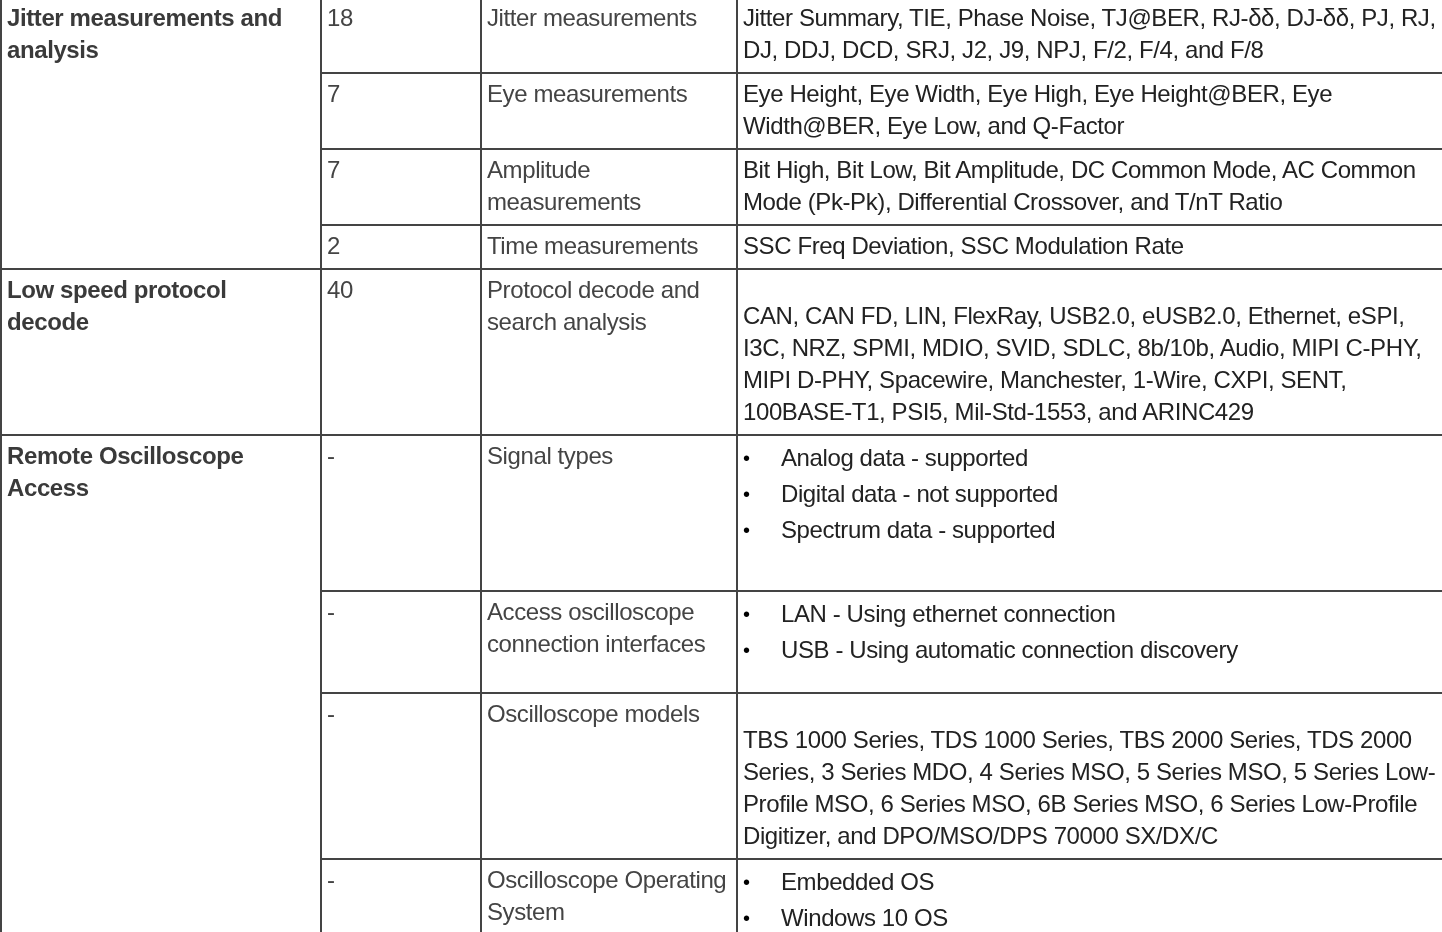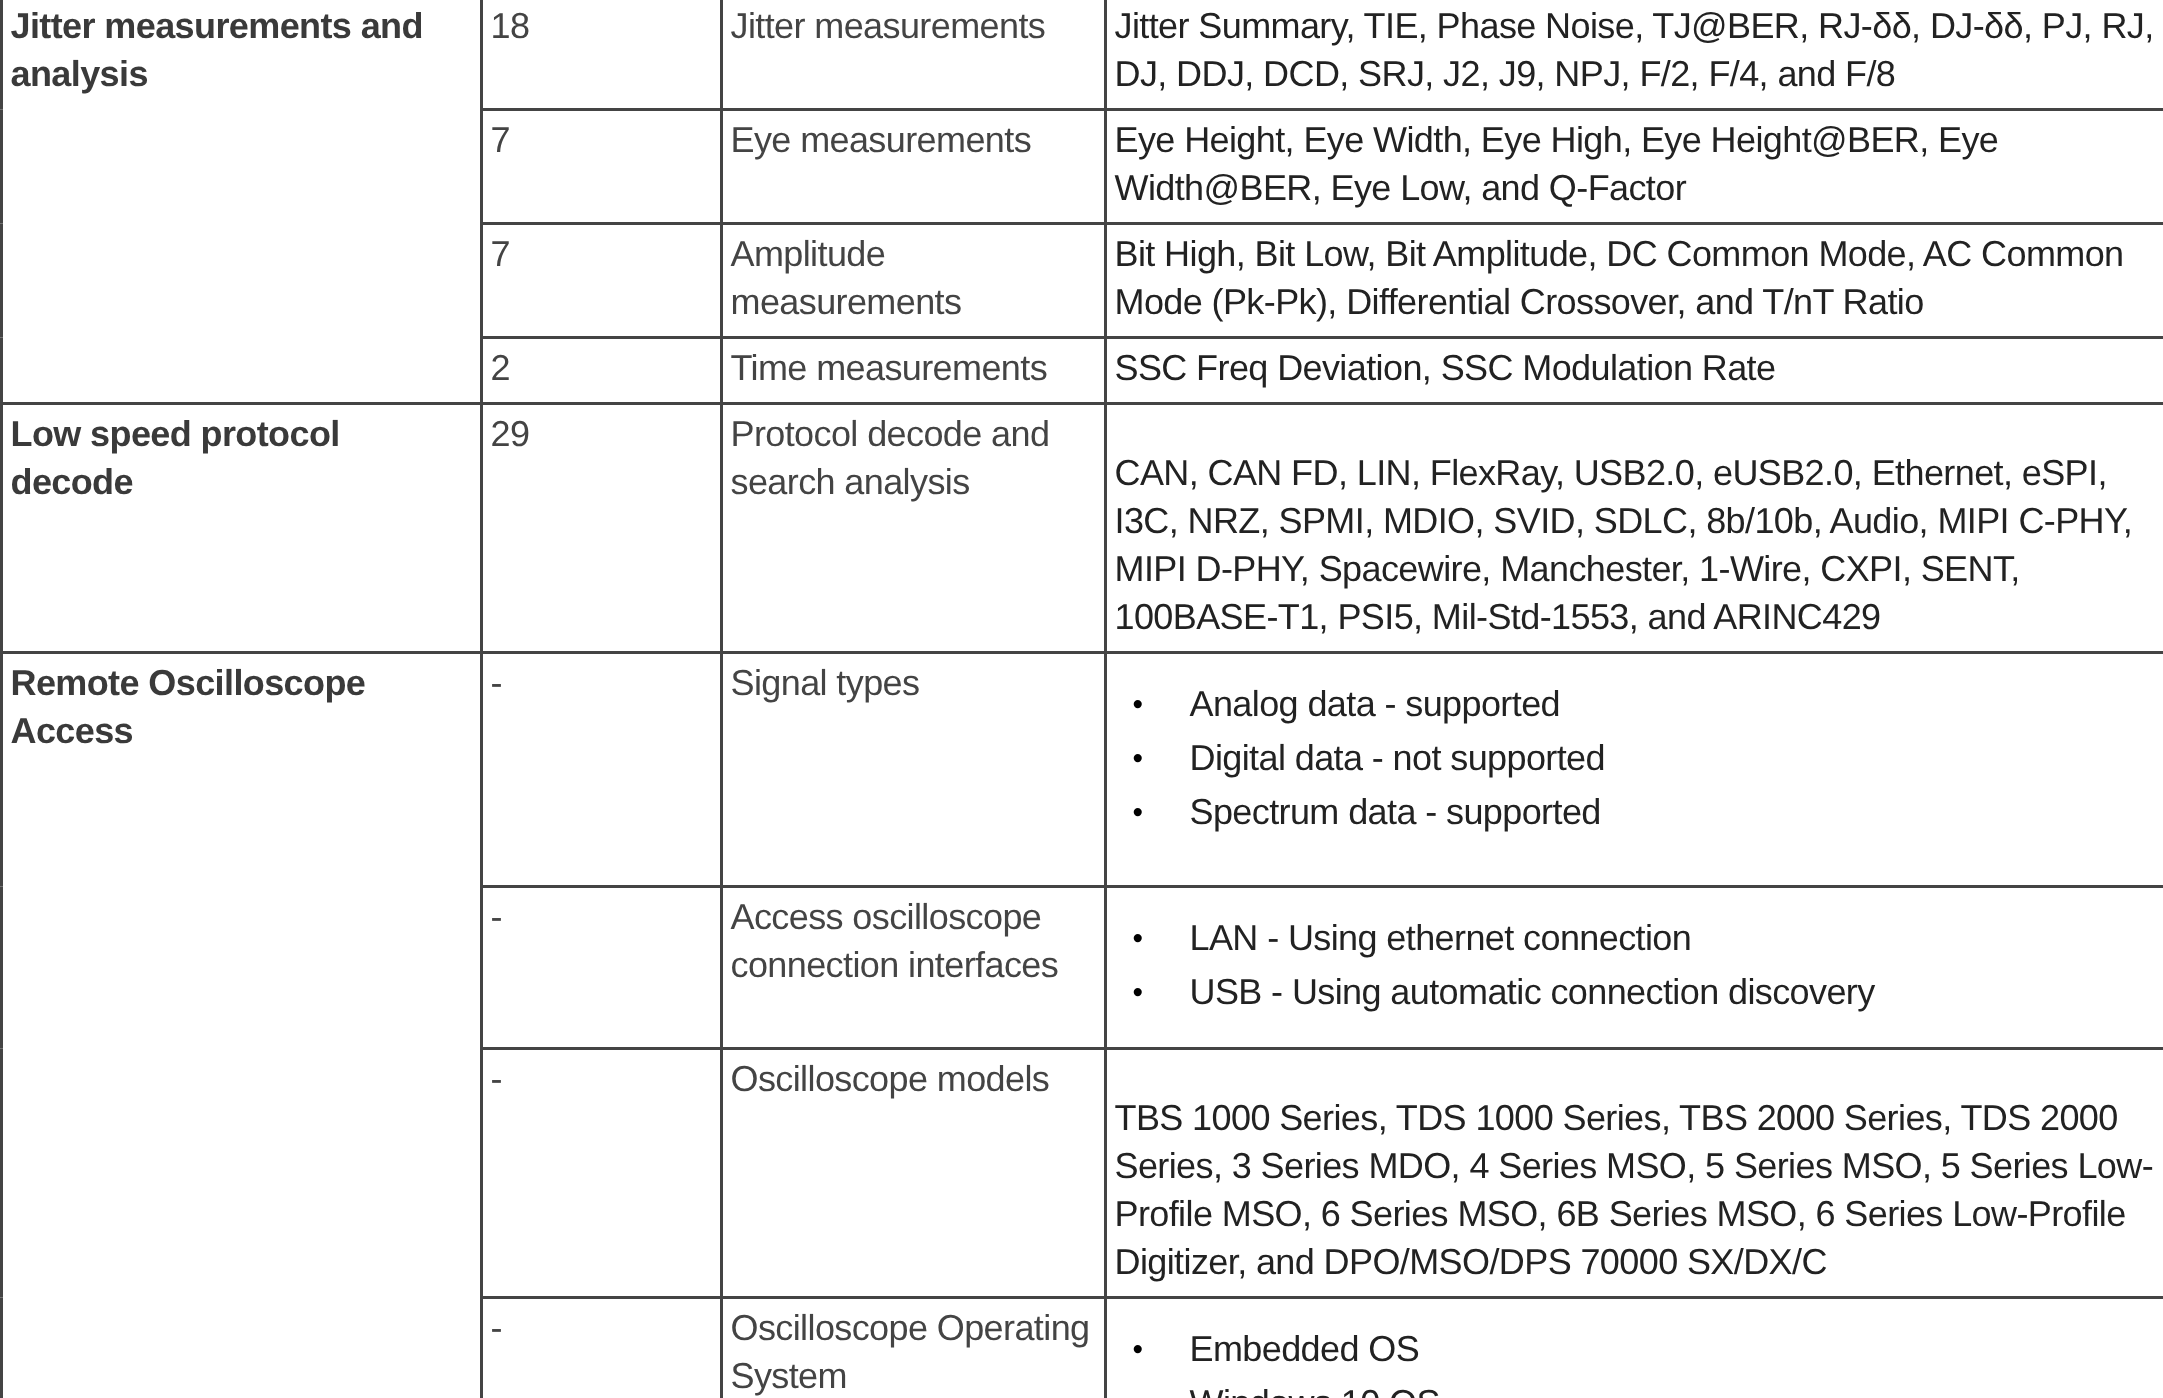--- a/index.html
+++ b/index.html
@@ -8,21 +8,21 @@
   table.spec { position: absolute; left: 0; top: -4px; border-collapse: collapse;
                table-layout: fixed; width: 1442px; }
   table.spec td { border: 2px solid #444444; vertical-align: top; padding: 4px 6px 6px 5px;
                   font-size: 24px; line-height: 32px; letter-spacing: -0.4px; }
   col.c1 { width: 320px; } col.c2 { width: 160px; } col.c3 { width: 256px; } col.c4 { width: 706px; }
   td.feature { font-weight: bold; color: #3a3a3a; }
   td.count { color: #444444; }
   td.cat { color: #444444; }
   td.details { color: #222222; }
   td.details.spaced { padding-top: 30px; }
-  ul.bullets { list-style: none; margin: 12px; padding: 0; }
+  ul.bullets { list-style: none; margin: 0; padding: 0; }
   ul.bullets li { position: relative; padding-left: 38px; line-height: 36px; }
   ul.bullets li::before { content: "•"; position: absolute; left: 0; top: 0; color: #000; font-size: 20px; }
   td.bullet-cell { padding-top: 10px; }
 </style>
 </head>
 <body>
 
 <table class="spec">
   <colgroup>
       <col class="c1">
@@ -49,21 +49,21 @@
       <td class="details">Bit High, Bit Low, Bit Amplitude, DC Common Mode, AC Common Mode (Pk-Pk), Differential Crossover, and T/nT Ratio</td>
     </tr>
     <tr style="height:44px">
       <td class="count">2</td>
       <td class="cat">Time measurements</td>
       <td class="details">SSC Freq Deviation, SSC Modulation Rate</td>
     </tr>
 
     <tr style="height:161px">
       <td class="feature">Low speed protocol decode</td>
-      <td class="count">29</td>
+      <td class="count">40</td>
       <td class="cat">Protocol decode and search analysis</td>
       <td class="details spaced">CAN, CAN FD, LIN, FlexRay, USB2.0, eUSB2.0, Ethernet, eSPI, I3C, NRZ, SPMI, MDIO, SVID, SDLC, 8b/10b, Audio, MIPI C-PHY, MIPI D-PHY, Spacewire, Manchester, 1-Wire, CXPI, SENT, 100BASE-T1, PSI5, Mil-Std-1553, and ARINC429</td>
     </tr>
 
     <tr style="height:156px">
       <td class="feature" rowspan="4">Remote Oscilloscope Access</td>
       <td class="count">-</td>
       <td class="cat">Signal types</td>
       <td class="details bullet-cell">
         <ul class="bullets">

